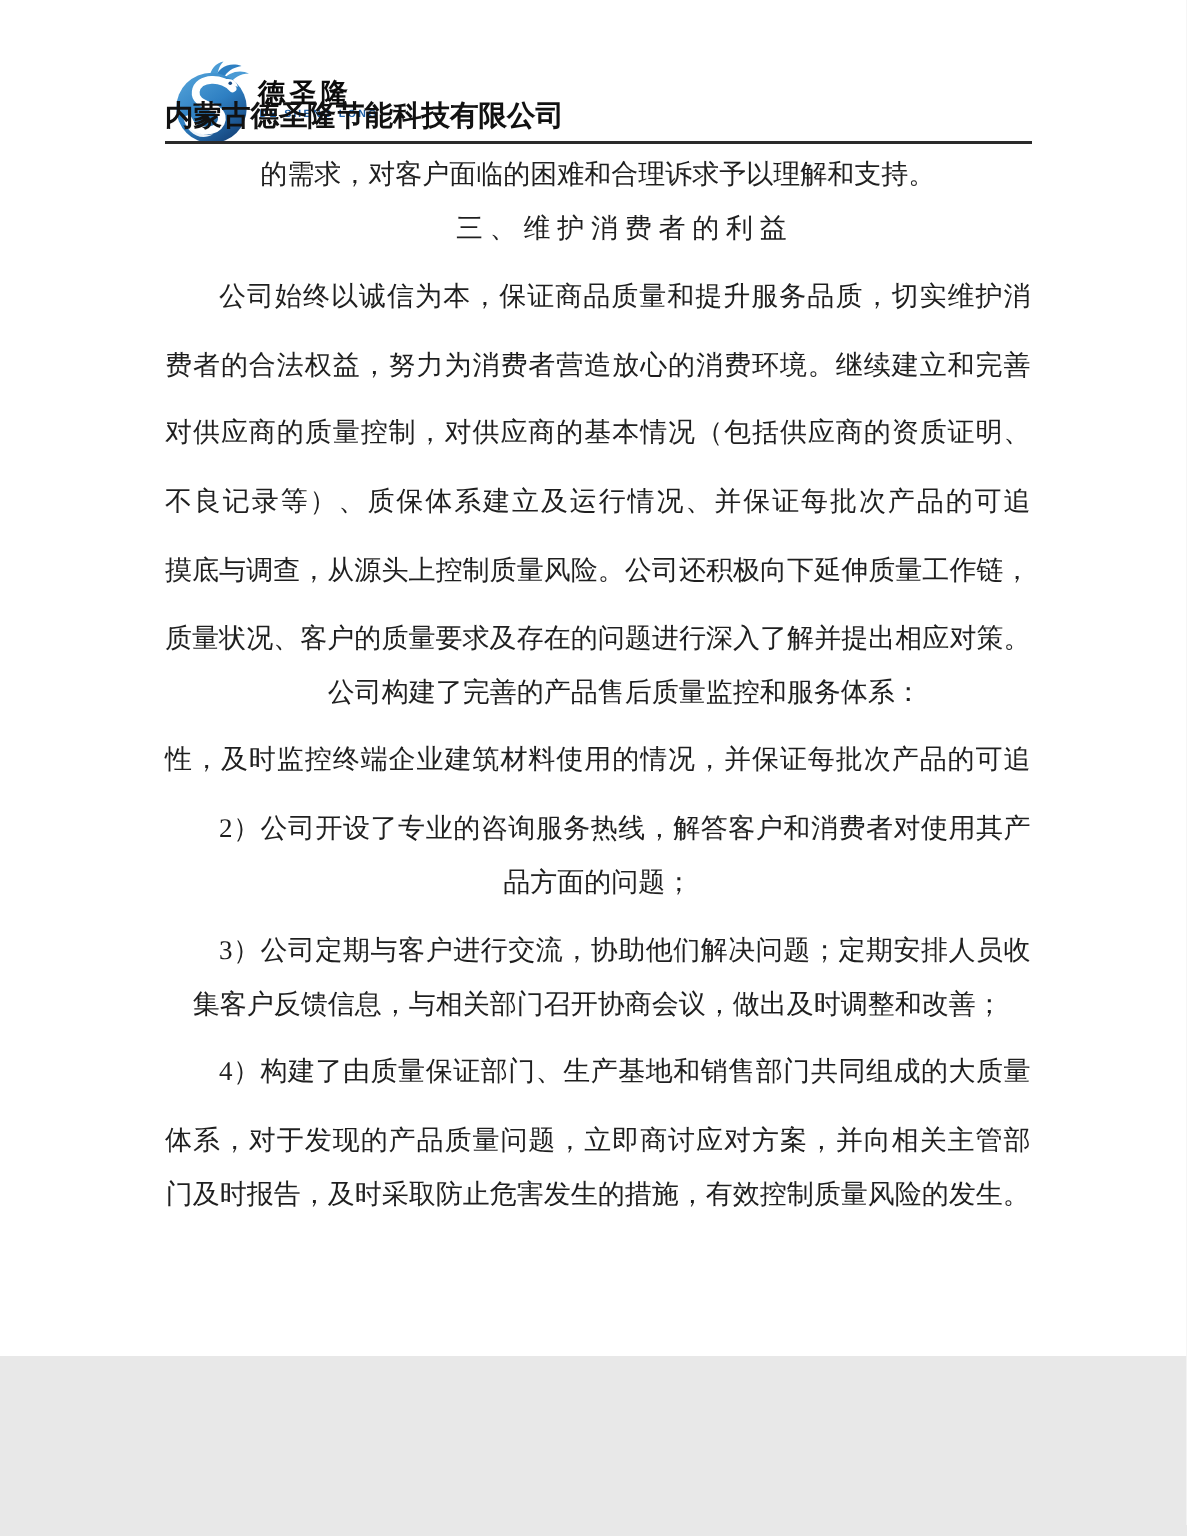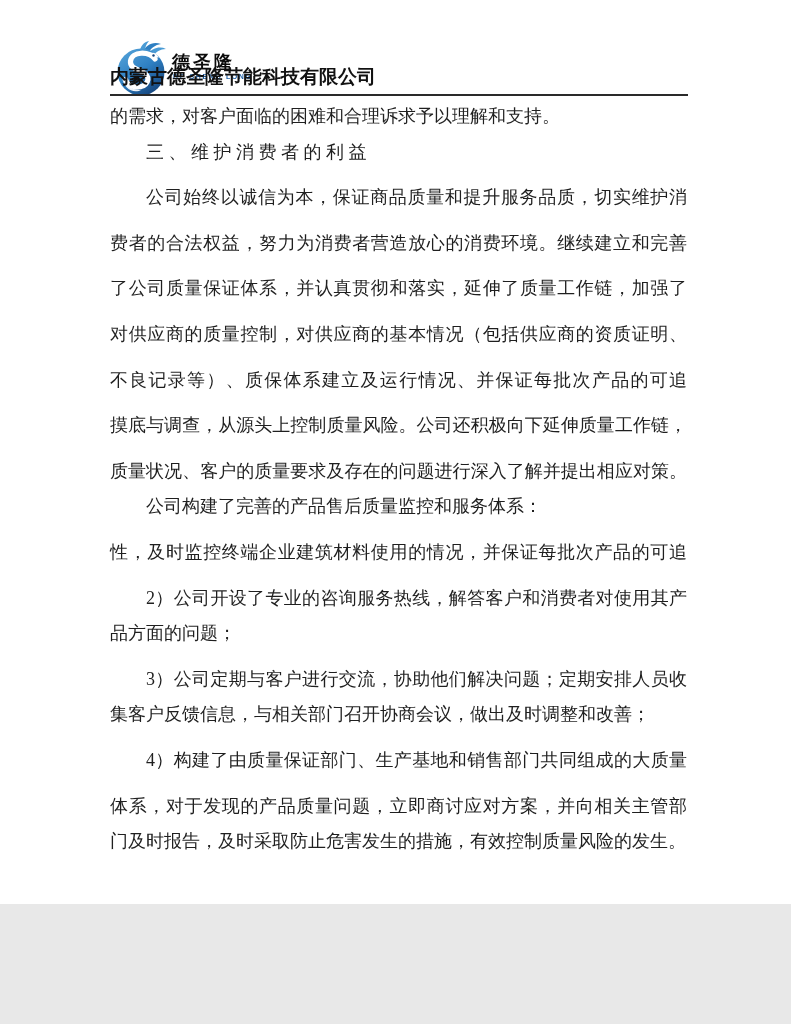--- a/index.html
+++ b/index.html
@@ -68,21 +68,21 @@
   .doc-body {
     position: absolute;
     left: 110px;
     top: 99px;
     width: 577px;
   }
   .line {
     height: 35.6px;
     line-height: 35.6px;
     font-size: 18px;
-    text-align: left;
+    text-align: center;
     white-space: normal;
   }
   .line.j { text-align: justify; text-align-last: justify; margin-top: 10px; }
   .line.ind { text-indent: 36px; }
   .line.spaced { letter-spacing: 4.5px; }
   
   .page-number {
     position: absolute;
     left: 0;
     top: 940px;
@@ -126,21 +126,20 @@
 
   <div class="company-name">内蒙古德圣隆节能科技有限公司</div>
 
   <div class="header-rule"></div>
 
   <div class="doc-body" id="doc-body">
       <div class="line">的需求，对客户面临的困难和合理诉求予以理解和支持。</div>
       <div class="line ind spaced">三、维护消费者的利益</div>
       <div class="line j ind">公司始终以诚信为本，保证商品质量和提升服务品质，切实维护消</div>
       <div class="line j">费者的合法权益，努力为消费者营造放心的消费环境。继续建立和完善</div>
-      <div class="line j">了公司质量保证体系，并认真贯彻和落实，延伸了质量工作链，加强了</div>
       <div class="line j">对供应商的质量控制，对供应商的基本情况（包括供应商的资质证明、</div>
       <div class="line j">不良记录等）、质保体系建立及运行情况、并保证每批次产品的可追</div>
       <div class="line j">摸底与调查，从源头上控制质量风险。公司还积极向下延伸质量工作链，</div>
       <div class="line j">质量状况、客户的质量要求及存在的问题进行深入了解并提出相应对策。</div>
       <div class="line ind">公司构建了完善的产品售后质量监控和服务体系：</div>
       <div class="line j">性，及时监控终端企业建筑材料使用的情况，并保证每批次产品的可追</div>
       <div class="line j ind">2）公司开设了专业的咨询服务热线，解答客户和消费者对使用其产</div>
       <div class="line">品方面的问题；</div>
       <div class="line j ind">3）公司定期与客户进行交流，协助他们解决问题；定期安排人员收</div>
       <div class="line">集客户反馈信息，与相关部门召开协商会议，做出及时调整和改善；</div>

